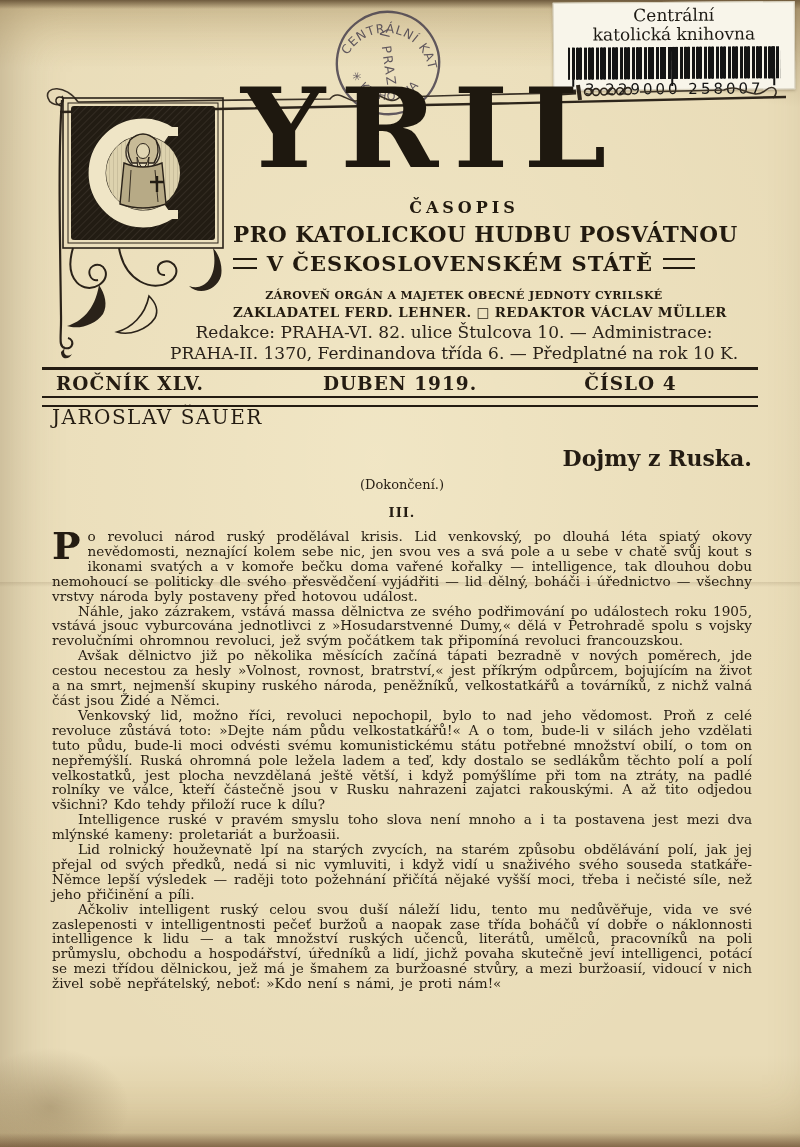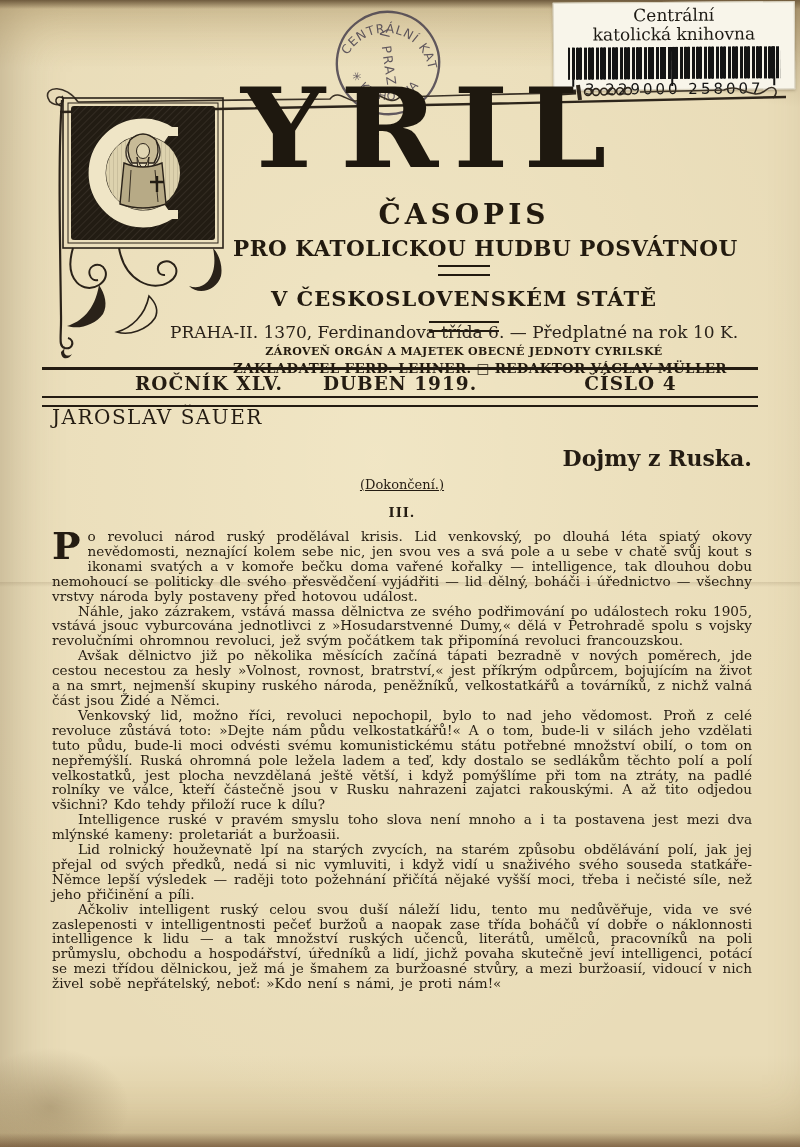--- a/index.html
+++ b/index.html
@@ -55,42 +55,42 @@
   .emblem{position:absolute;left:53px;top:90px;width:182px;height:272px;}
 
   
   .yril{
     position:absolute;left:241px;top:78px;
     font-size:118px;line-height:110px;font-weight:bold;letter-spacing:15px;
     color:#1e180f;transform:scaleY(.93);transform-origin:top left;
     font-family:"DejaVu Serif", serif;
   }
   .mast-center{position:absolute;left:233px;top:198px;width:462px;text-align:center;color:#221a0f;}
-  .mag-type{font-size:28px;letter-spacing:4px;font-weight:bold;}
+  .mag-type{font-size:16px;letter-spacing:4px;font-weight:bold;}
   .tag1{margin-top:5px;font-size:21.5px;font-weight:bold;letter-spacing:.5px;white-space:nowrap;}
-  .tag2row{margin-top:4px;display:flex;align-items:center;justify-content:center;gap:10px;flex-direction:column;}
+  .tag2row{margin-top:4px;display:flex;align-items:center;justify-content:center;gap:10px;}
   .dbl-rule{height:7px;border-top:2.5px solid #221a0f;border-bottom:2.5px solid #221a0f;}
   .dr-l{width:52px;} .dr-r{width:70px;}
   .tag2{font-size:21px;font-weight:bold;letter-spacing:1px;white-space:nowrap;}
   .organ{margin-top:13px;font-size:11px;font-weight:bold;letter-spacing:.4px;white-space:nowrap;}
   .founder{margin-top:2px;font-size:13.4px;font-weight:bold;letter-spacing:.4px;white-space:nowrap;}
   .address{position:absolute;left:118px;top:322px;width:672px;text-align:center;font-size:17px;line-height:21px;color:#2a221a;}
 
   
   .volbar{position:absolute;left:42px;top:367px;width:716px;}
   .volbar .toprule{border-top:3.5px solid #241c12;}
   .volrow{display:flex;align-items:baseline;padding:3px 14px 2px 14px;font-weight:bold;font-size:18.5px;letter-spacing:1px;color:#241c12;}
-  .volrow .c1{width:33%;text-align:right;} .volrow .c2{width:34%;text-align:center;} .volrow .c3{width:33%;text-align:center;}
+  .volrow .c1{width:33%;} .volrow .c2{width:34%;text-align:center;} .volrow .c3{width:33%;text-align:center;}
   .volbar .botrule{height:7px;border-top:2.5px solid #241c12;border-bottom:2.5px solid #241c12;}
 
   
   .article{position:absolute;left:52px;top:405px;width:700px;color:#241c12;}
   .author{font-size:20px;font-weight:normal;letter-spacing:1.5px;}
   .a-title{text-align:right;font-size:22px;font-weight:bold;margin-top:12px;line-height:34px;}
-  .a-sub{text-align:center;font-size:13px;margin-top:2px;text-decoration:underline;}
+  .a-sub{text-align:center;font-size:13px;margin-top:2px;}
   .a-sec{text-align:center;font-size:13px;letter-spacing:1px;margin-top:13px;font-weight:bold;}
   .body-text{margin-top:9px;font-size:13.6px;line-height:14.9px;text-align:justify;word-spacing:1.6px;}
   .body-text p{margin:0;text-indent:26px;}
   .body-text p.first{text-indent:0;}
   .dropcap{float:left;font-size:38px;line-height:29px;font-weight:bold;padding:2px 7px 0 0;color:#241c12;}
 </style>
 </head>
 <body>
 
 <div class="sheet">
@@ -198,20 +198,21 @@
     <div class="tag2row">
       <div class="dbl-rule dr-l"></div>
       <div class="tag2">V ČESKOSLOVENSKÉM STÁTĚ</div>
       <div class="dbl-rule dr-r"></div>
     </div>
     <div class="organ">ZÁROVEŇ ORGÁN A MAJETEK OBECNÉ JEDNOTY CYRILSKÉ</div>
     <div class="founder">ZAKLADATEL FERD. LEHNER. □ REDAKTOR VÁCLAV MÜLLER</div>
   </div>
 
   <div class="address">
+    <div>Redakce: PRAHA-VI. 82. ulice Štulcova 10. — Administrace:</div>
     <div>PRAHA-II. 1370, Ferdinandova třída 6. — Předplatné na rok 10 K.</div>
   </div>
 
   <div class="volbar">
     <div class="toprule"></div>
     <div class="volrow">
       <span class="c1">ROČNÍK XLV.</span>
       <span class="c2">DUBEN 1919.</span>
       <span class="c3">ČÍSLO 4</span>
     </div>

